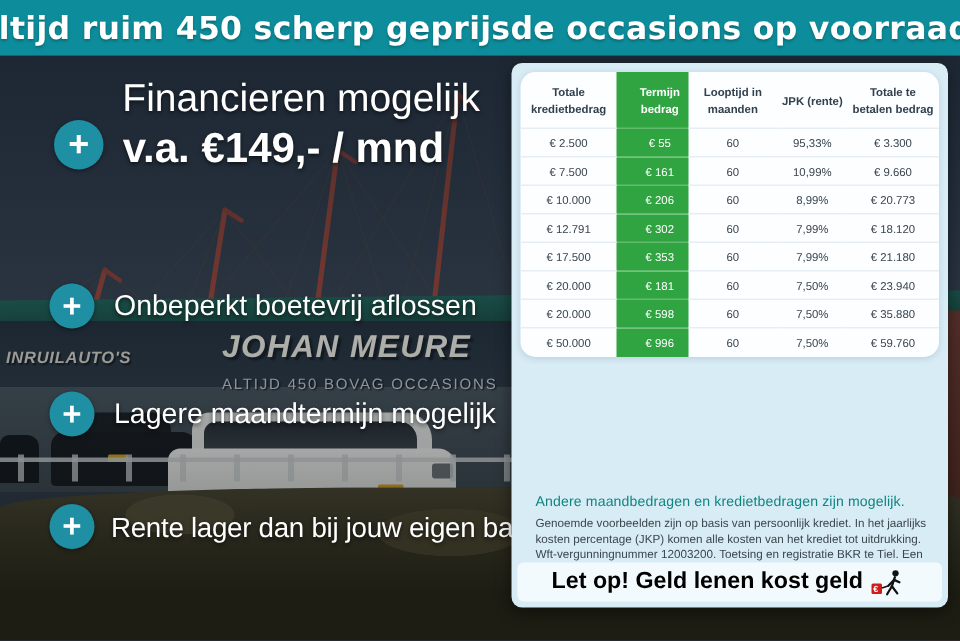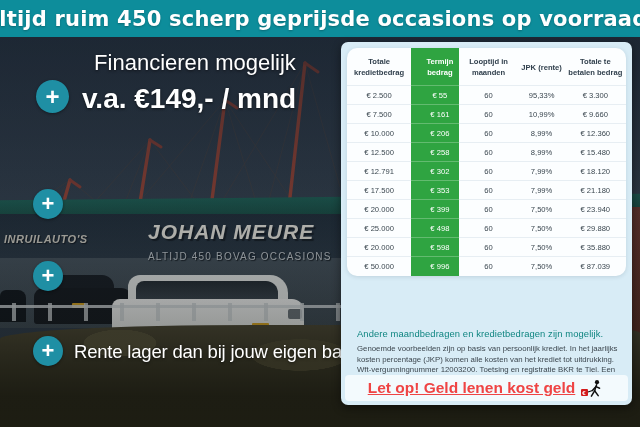--- a/index.html
+++ b/index.html
@@ -65,21 +65,21 @@
   .shade { position:absolute; left:0; top:0; width:640px; height:390px;
            background:linear-gradient(rgba(18,26,36,.55),rgba(18,26,36,.28) 45%,rgba(10,12,8,.45));
            pointer-events:none; }
   
   .plus {
     position:absolute; border-radius:50%; background:#1f8fa4;
     color:#fff; display:flex; align-items:center; justify-content:center;
     font-weight:bold; box-shadow:0 1px 3px rgba(0,0,0,.4);
   }
   .usp-text { position:absolute; color:#fff; text-shadow:0 1px 3px rgba(0,0,0,.6); white-space:nowrap; }
-  .hl1 { left:70px; top:50px; width:250px; text-align:center; font-size:22px; font-weight:300; }
+  .hl1 { left:70px; top:50px; width:250px; text-align:right; font-size:26px; font-weight:300; }
   .hl2 { left:64px; top:83px; width:250px; text-align:center; font-size:28px; font-weight:bold; }
   .usp1 { left:76px; top:194px; font-size:19px; }
   .usp2 { left:76px; top:266px; font-size:19px; }
   .usp3 { left:74px; top:341px; font-size:18.5px; letter-spacing:-.2px; }
   
   .panel { position:absolute; left:341px; top:42px; width:291px; height:363px;
            background:#d8ecf6; border-radius:7px; box-shadow:0 3px 10px rgba(0,0,0,.45); }
   .card { position:absolute; left:6px; top:6px; width:279px; background:#fcfeff;
           border-radius:10px; overflow:hidden; box-shadow:0 1px 4px rgba(40,70,90,.15); }
   table.fin { width:100%; border-collapse:collapse; table-layout:fixed; }
@@ -91,21 +91,21 @@
     background:#2fa441; color:#fff;padding-left:12px; }
   table.fin td.green { border-top:1px solid rgba(255,255,255,.25); font-weight:normal; }
   table.fin th { text-align:center; }
   .note-title { position:absolute; left:16px; top:286px; width:262px;
                 font-size:9.4px; font-weight:normal; color:#0f8580; letter-spacing:.1px; }
   .disclaimer { position:absolute; left:16px; top:302px; width:262px;
                 font-size:7.8px; line-height:1.35; color:#3c464e; }
   .warnstrip { position:absolute; left:4px; bottom:4px; width:283px; height:26px;
                background:#f3fafd; border-radius:4px; display:flex; align-items:center;
                justify-content:center; gap:5px; }
-  .warnstrip .wtxt { font-size:15.5px; font-weight:bold; color:#ef4444; white-space:nowrap;text-decoration:underline; }
+  .warnstrip .wtxt { font-size:15.5px; font-weight:bold; color:#000000; white-space:nowrap; }
   .masts { position:absolute; left:0; top:0; }
 </style>
 </head>
 <body>
 
 <div id="stage">
 
   <div class="photo">
     <div class="sky"></div>
     <svg class="masts" width="640" height="390" viewBox="0 0 640 390">
@@ -171,24 +171,26 @@
 
   <div class="plus" style="left:36px;top:80px;width:33px;height:33px;font-size:24px;">
     <span>+</span>
   </div>
   <div class="usp-text hl1">Financieren mogelijk</div>
   <div class="usp-text hl2">v.a. €149,- / mnd</div>
 
   <div class="plus" style="left:33px;top:189px;width:30px;height:30px;font-size:22px;">
     <span>+</span>
   </div>
+  <div class="usp-text usp1">Onbeperkt boetevrij aflossen</div>
 
   <div class="plus" style="left:33px;top:261px;width:30px;height:30px;font-size:22px;">
     <span>+</span>
   </div>
+  <div class="usp-text usp2">Lagere maandtermijn mogelijk</div>
 
   <div class="plus" style="left:33px;top:336px;width:30px;height:30px;font-size:22px;">
     <span>+</span>
   </div>
   <div class="usp-text usp3">Rente lager dan bij jouw eigen bank</div>
 
   <div class="panel">
     <div class="card">
       <table class="fin">
         <colgroup>
@@ -220,70 +222,56 @@
               <td class="green">€ 161</td>
               <td>60</td>
               <td>10,99%</td>
               <td>€ 9.660</td>
             </tr>
             <tr>
               <td>€ 10.000</td>
               <td class="green">€ 206</td>
               <td>60</td>
               <td>8,99%</td>
-              <td>€ 12.360</td>
-            </tr>
-            <tr>
-              <td>€ 12.500</td>
-              <td class="green">€ 258</td>
-              <td>60</td>
-              <td>8,99%</td>
-              <td>€ 15.480</td>
+              <td>€ 20.773</td>
             </tr>
             <tr>
               <td>€ 12.791</td>
               <td class="green">€ 302</td>
               <td>60</td>
               <td>7,99%</td>
               <td>€ 18.120</td>
             </tr>
             <tr>
               <td>€ 17.500</td>
               <td class="green">€ 353</td>
               <td>60</td>
               <td>7,99%</td>
               <td>€ 21.180</td>
             </tr>
             <tr>
               <td>€ 20.000</td>
-              <td class="green">€ 399</td>
+              <td class="green">€ 181</td>
               <td>60</td>
               <td>7,50%</td>
               <td>€ 23.940</td>
             </tr>
             <tr>
-              <td>€ 25.000</td>
-              <td class="green">€ 498</td>
-              <td>60</td>
-              <td>7,50%</td>
-              <td>€ 29.880</td>
-            </tr>
-            <tr>
               <td>€ 20.000</td>
               <td class="green">€ 598</td>
               <td>60</td>
               <td>7,50%</td>
               <td>€ 35.880</td>
             </tr>
             <tr>
               <td>€ 50.000</td>
               <td class="green">€ 996</td>
               <td>60</td>
               <td>7,50%</td>
-              <td>€ 87.039</td>
+              <td>€ 59.760</td>
             </tr>
           </tbody>
       </table>
     </div>
     <div class="note-title">Andere maandbedragen en kredietbedragen zijn mogelijk.</div>
     <div class="disclaimer">Genoemde voorbeelden zijn op basis van persoonlijk krediet. In het jaarlijks kosten percentage (JKP) komen alle kosten van het krediet tot uitdrukking. Wft-vergunningnummer 12003200. Toetsing en registratie BKR te Tiel. Een ESIC (Europese standaardinformatie inzake consumptief krediet ) stellen wij graag voor je op.</div>
     <div class="warnstrip">
       <span class="wtxt">Let op! Geld lenen kost geld</span>
       <svg width="25" height="19" viewBox="0 0 25 19">
         <rect x="1" y="10" width="7" height="7" rx="1" fill="#d31a1a"></rect>

